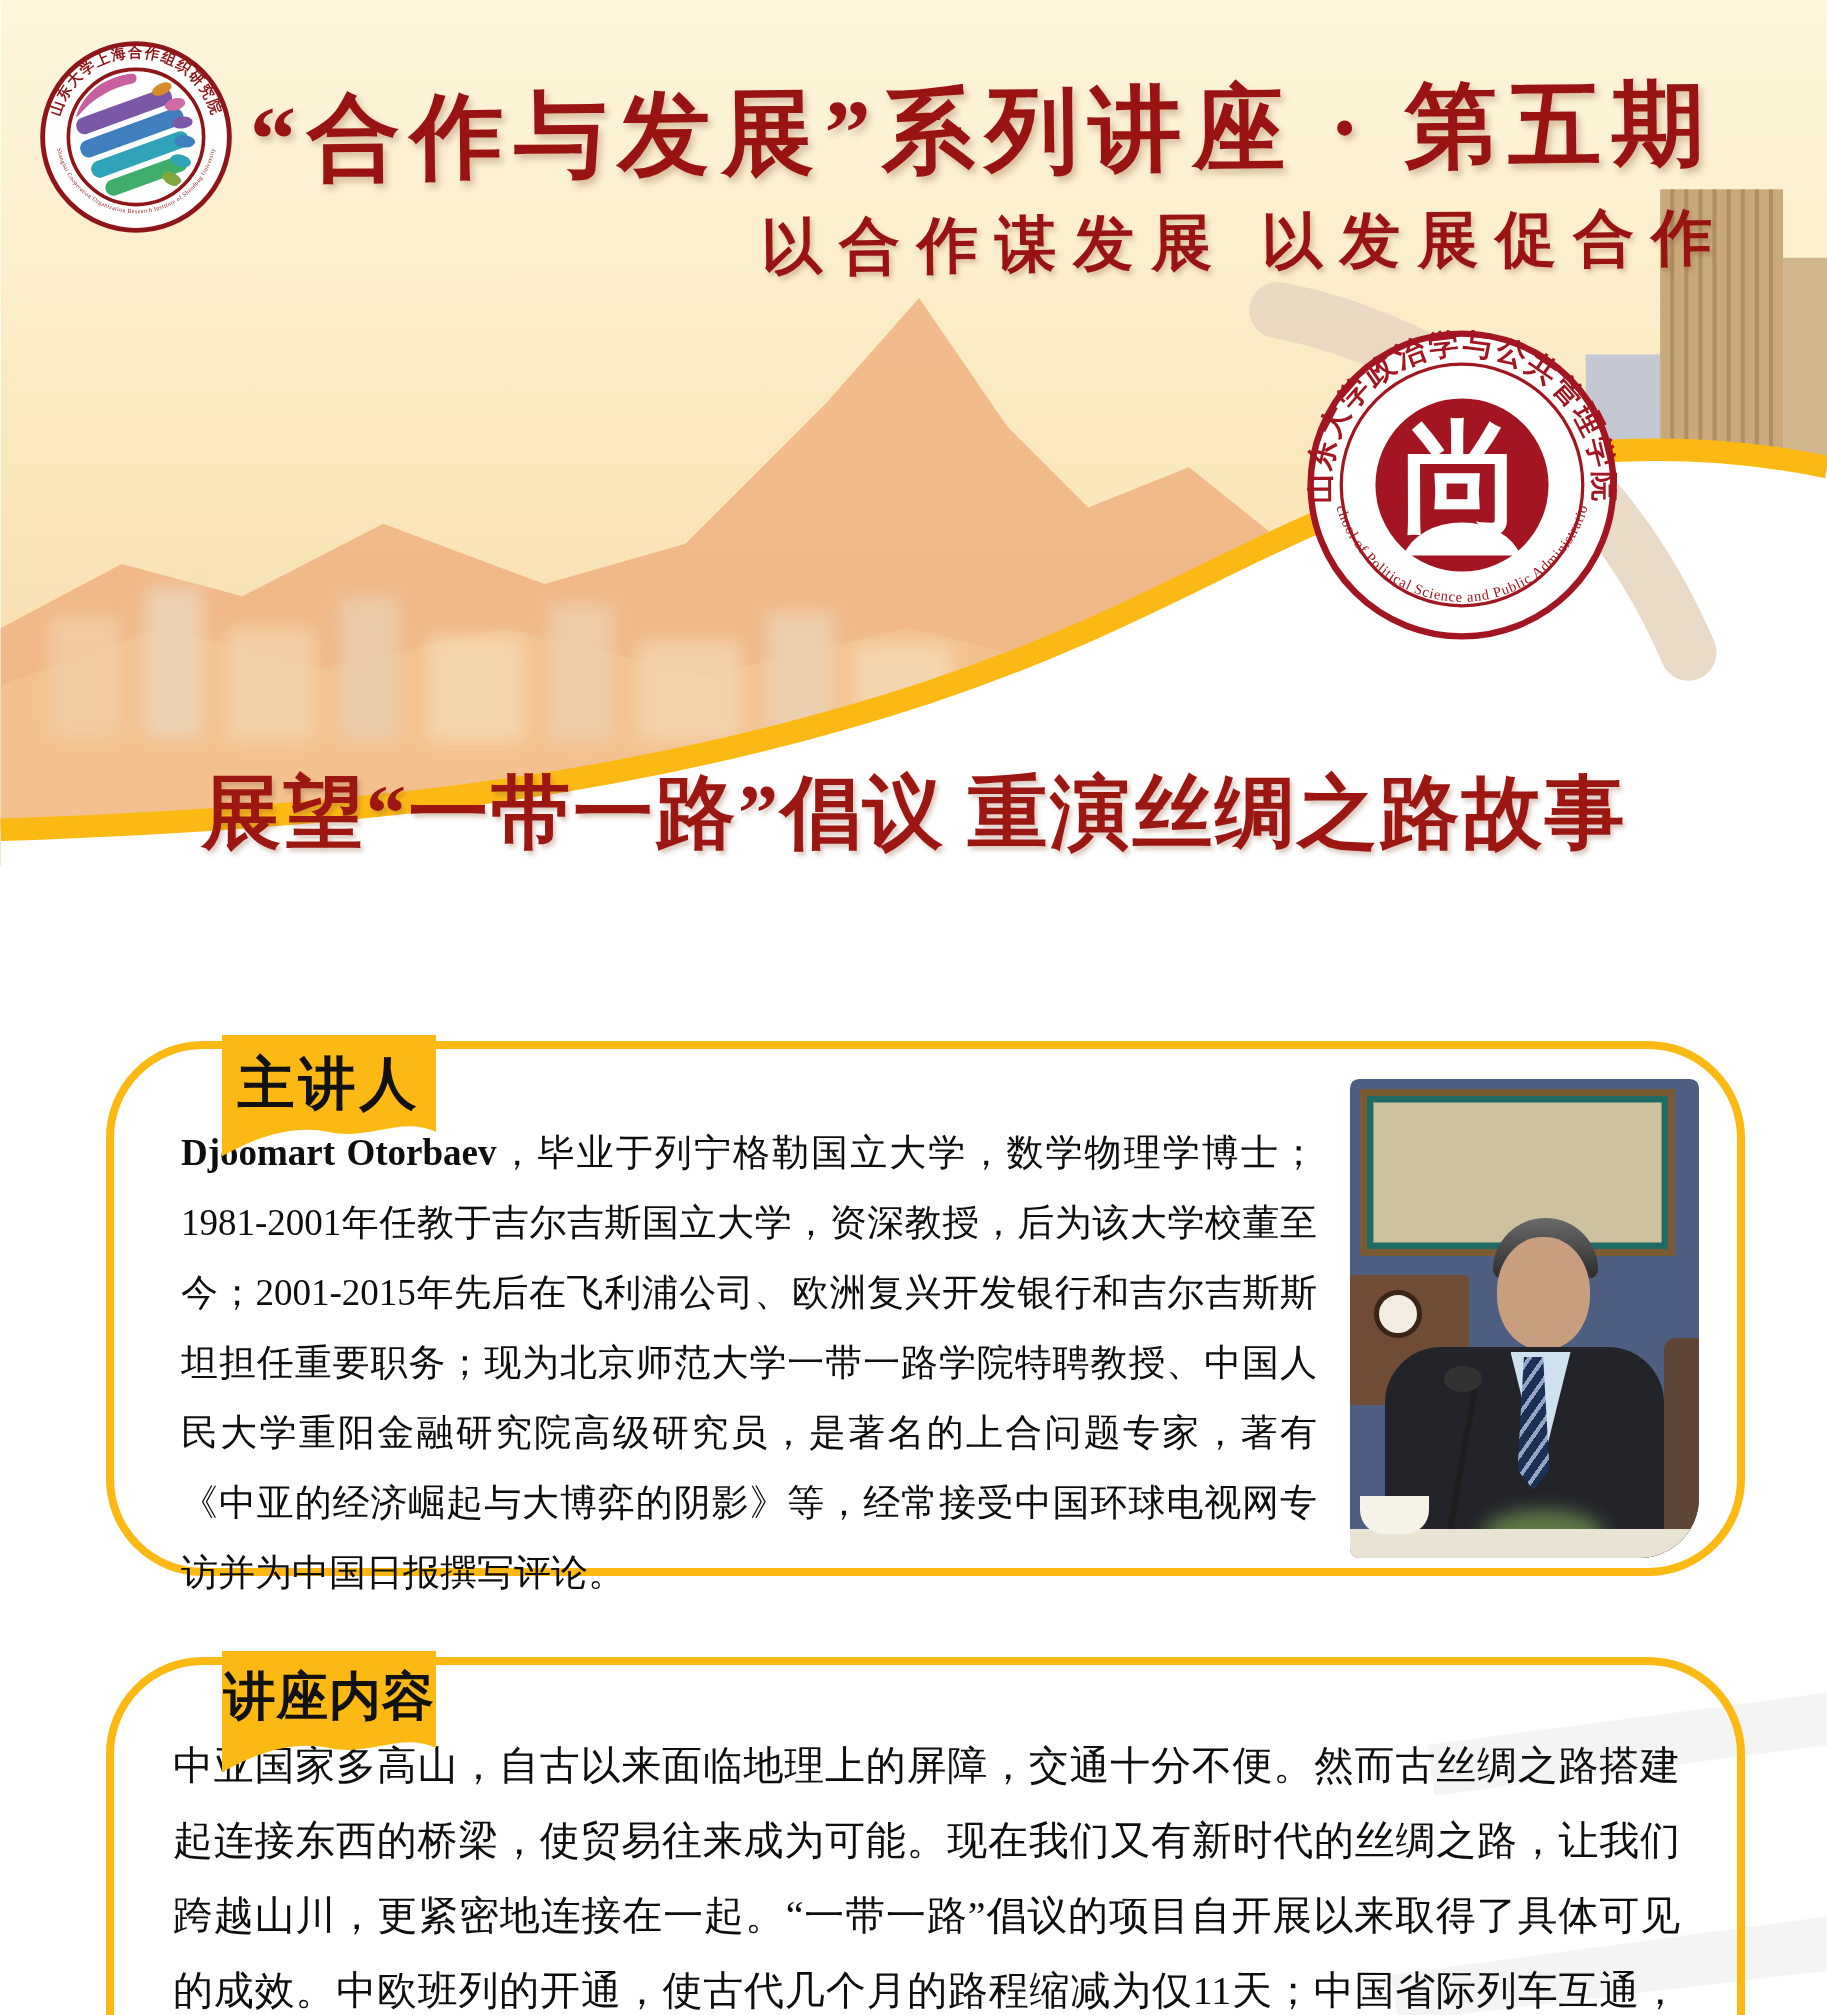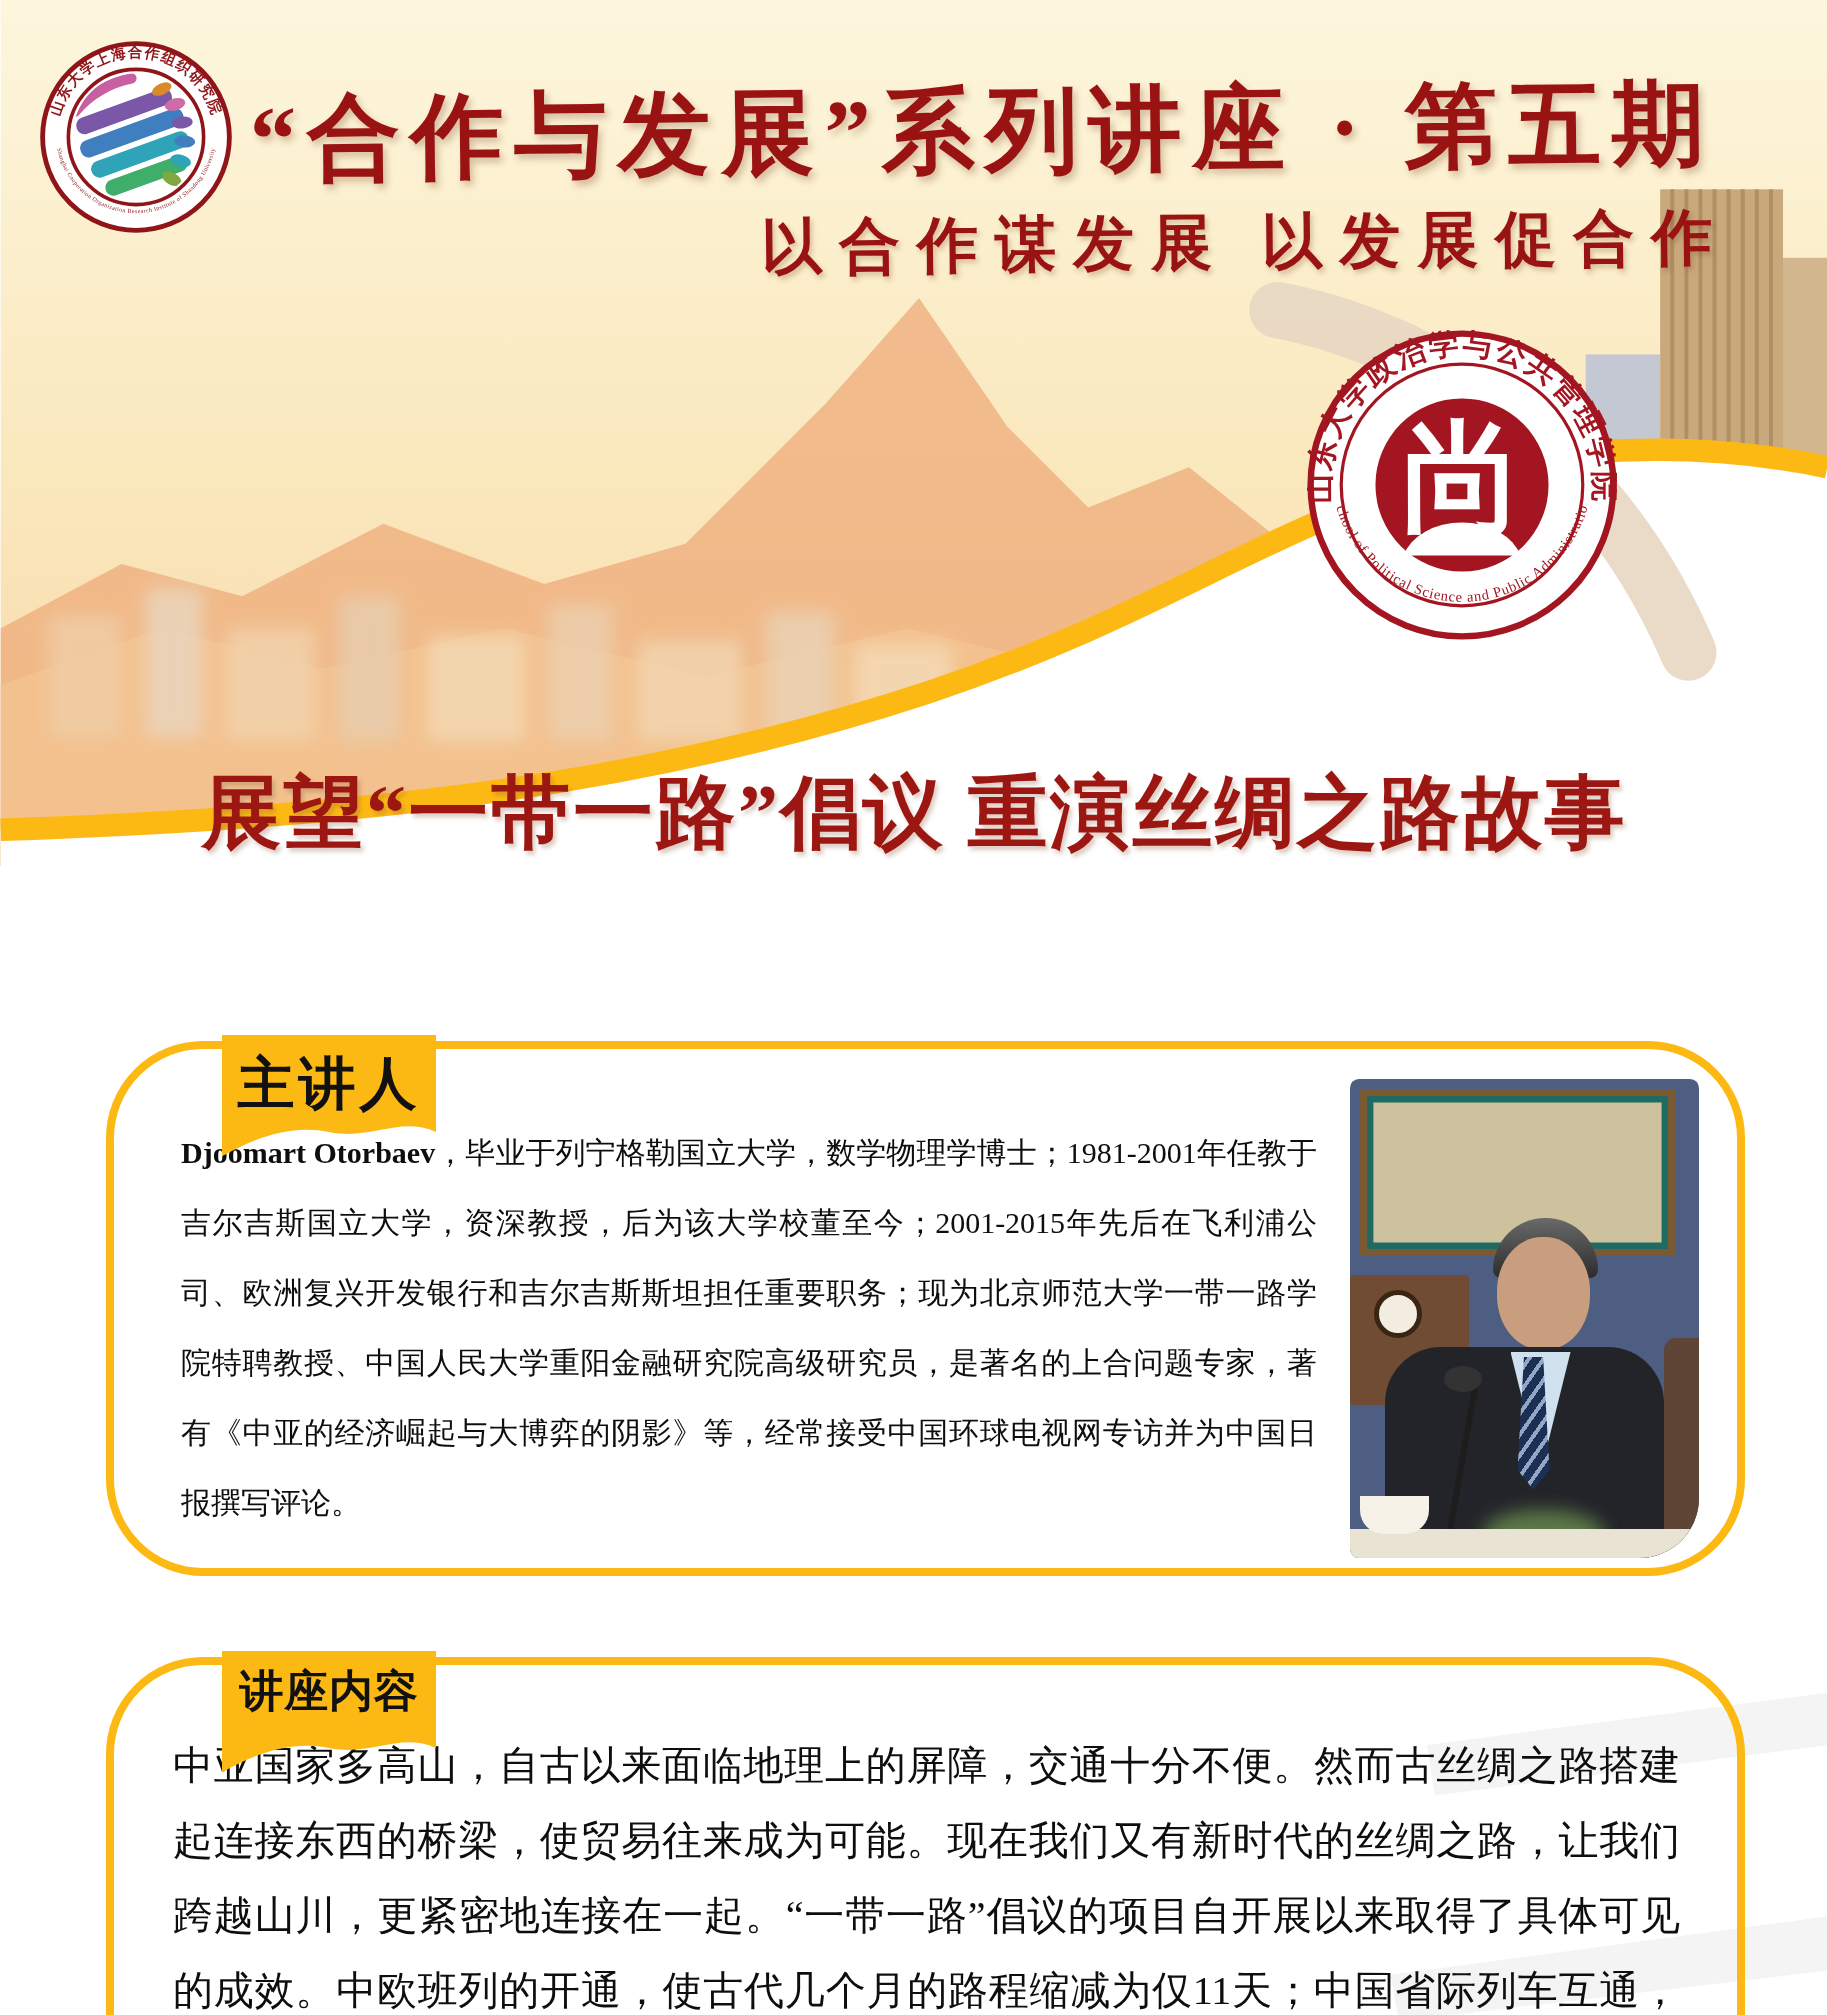--- a/index.html
+++ b/index.html
@@ -20,23 +20,23 @@
     font-size:80px;font-weight:900;color:#9c1712;letter-spacing:2.4px;
     text-shadow:2.8px 4px 4px rgba(140,90,60,.30);white-space:nowrap;}
   
   .ybox{position:absolute;left:106px;width:1639px;border:8px solid #FDB913;border-radius:97px;z-index:3;background:transparent;padding-left:12px;}
   .box-speaker{top:1041px;height:535px;}
   .box-content{top:1657px;height:528px;}
   .ribbon{position:absolute;left:108px;top:-14.5px;width:214px;height:126px;z-index:4;}
   .ribbon svg{position:absolute;left:0;top:0;}
   .ribbon .rlabel{position:absolute;left:0;top:11.3px;width:100%;text-align:center;color:#111;font-weight:900;}
   .rlabel.three{font-size:57px;letter-spacing:4px;}
-  .rlabel.four{font-size:44px;letter-spacing:0.8px;}
-  
-  .bio{position:absolute;left:67px;top:69px;width:1136px;font-size:30px;line-height:70px;
+  .rlabel.four{font-size:52px;letter-spacing:0.8px;}
+  
+  .bio{position:absolute;left:67px;top:69px;width:1136px;font-size:37px;line-height:70px;
     color:#0e0e0e;text-align:justify;}
   .bio b{font-weight:700;}
   .photo{position:absolute;left:1236px;top:30px;width:349px;height:479px;overflow:hidden;
     border-radius:8.9px 8.9px 60px 8.9px;background:#4e5e82;}
   .photo .map{position:absolute;left:3%;top:2%;width:90%;height:35%;background:#cec29e;
     border:7.3px solid #7a5a33;box-shadow:inset 0 0 0 6.4px #1f6b63;}
   .photo .cab{position:absolute;left:0;top:41%;width:34%;height:27%;background:#6f4c33;border-radius:4px;}
   .photo .clock{position:absolute;left:7%;top:44%;width:48px;height:48px;border-radius:50%;
     background:#f2ede0;border:5.6px solid #3a2414;}
   .photo .hair{position:absolute;left:41%;top:29%;width:105px;height:60px;border-radius:52px 52px 8px 8px;

